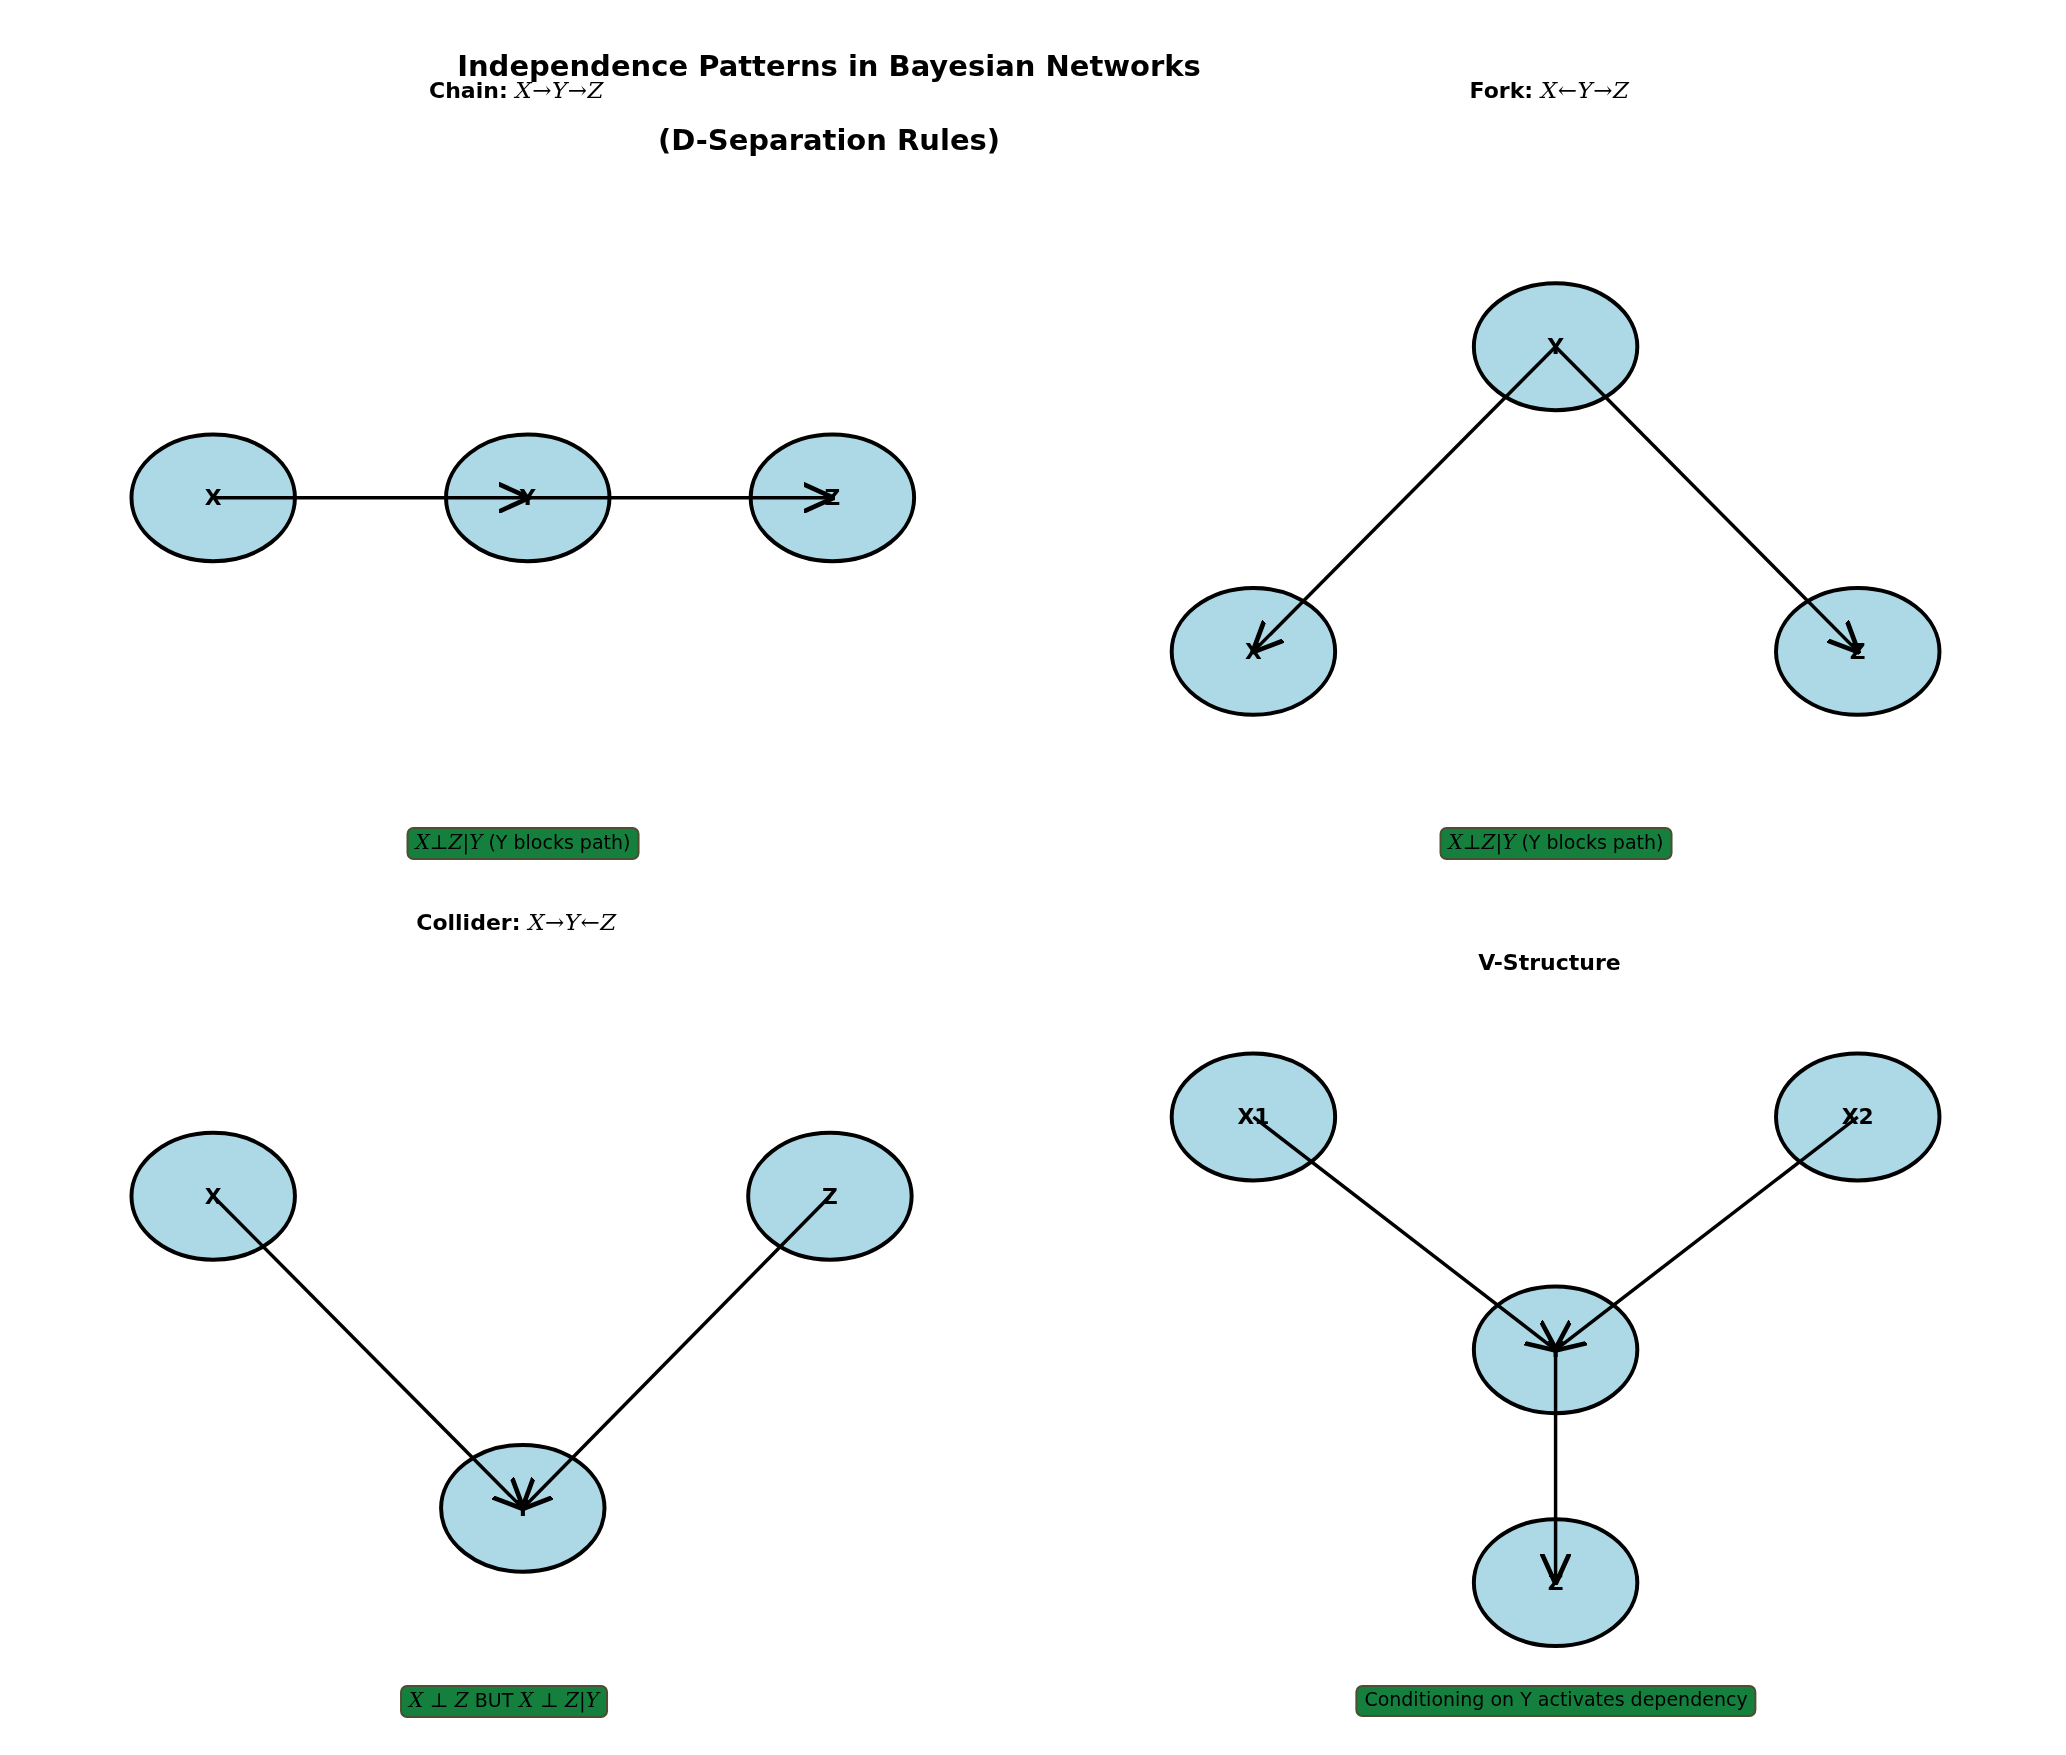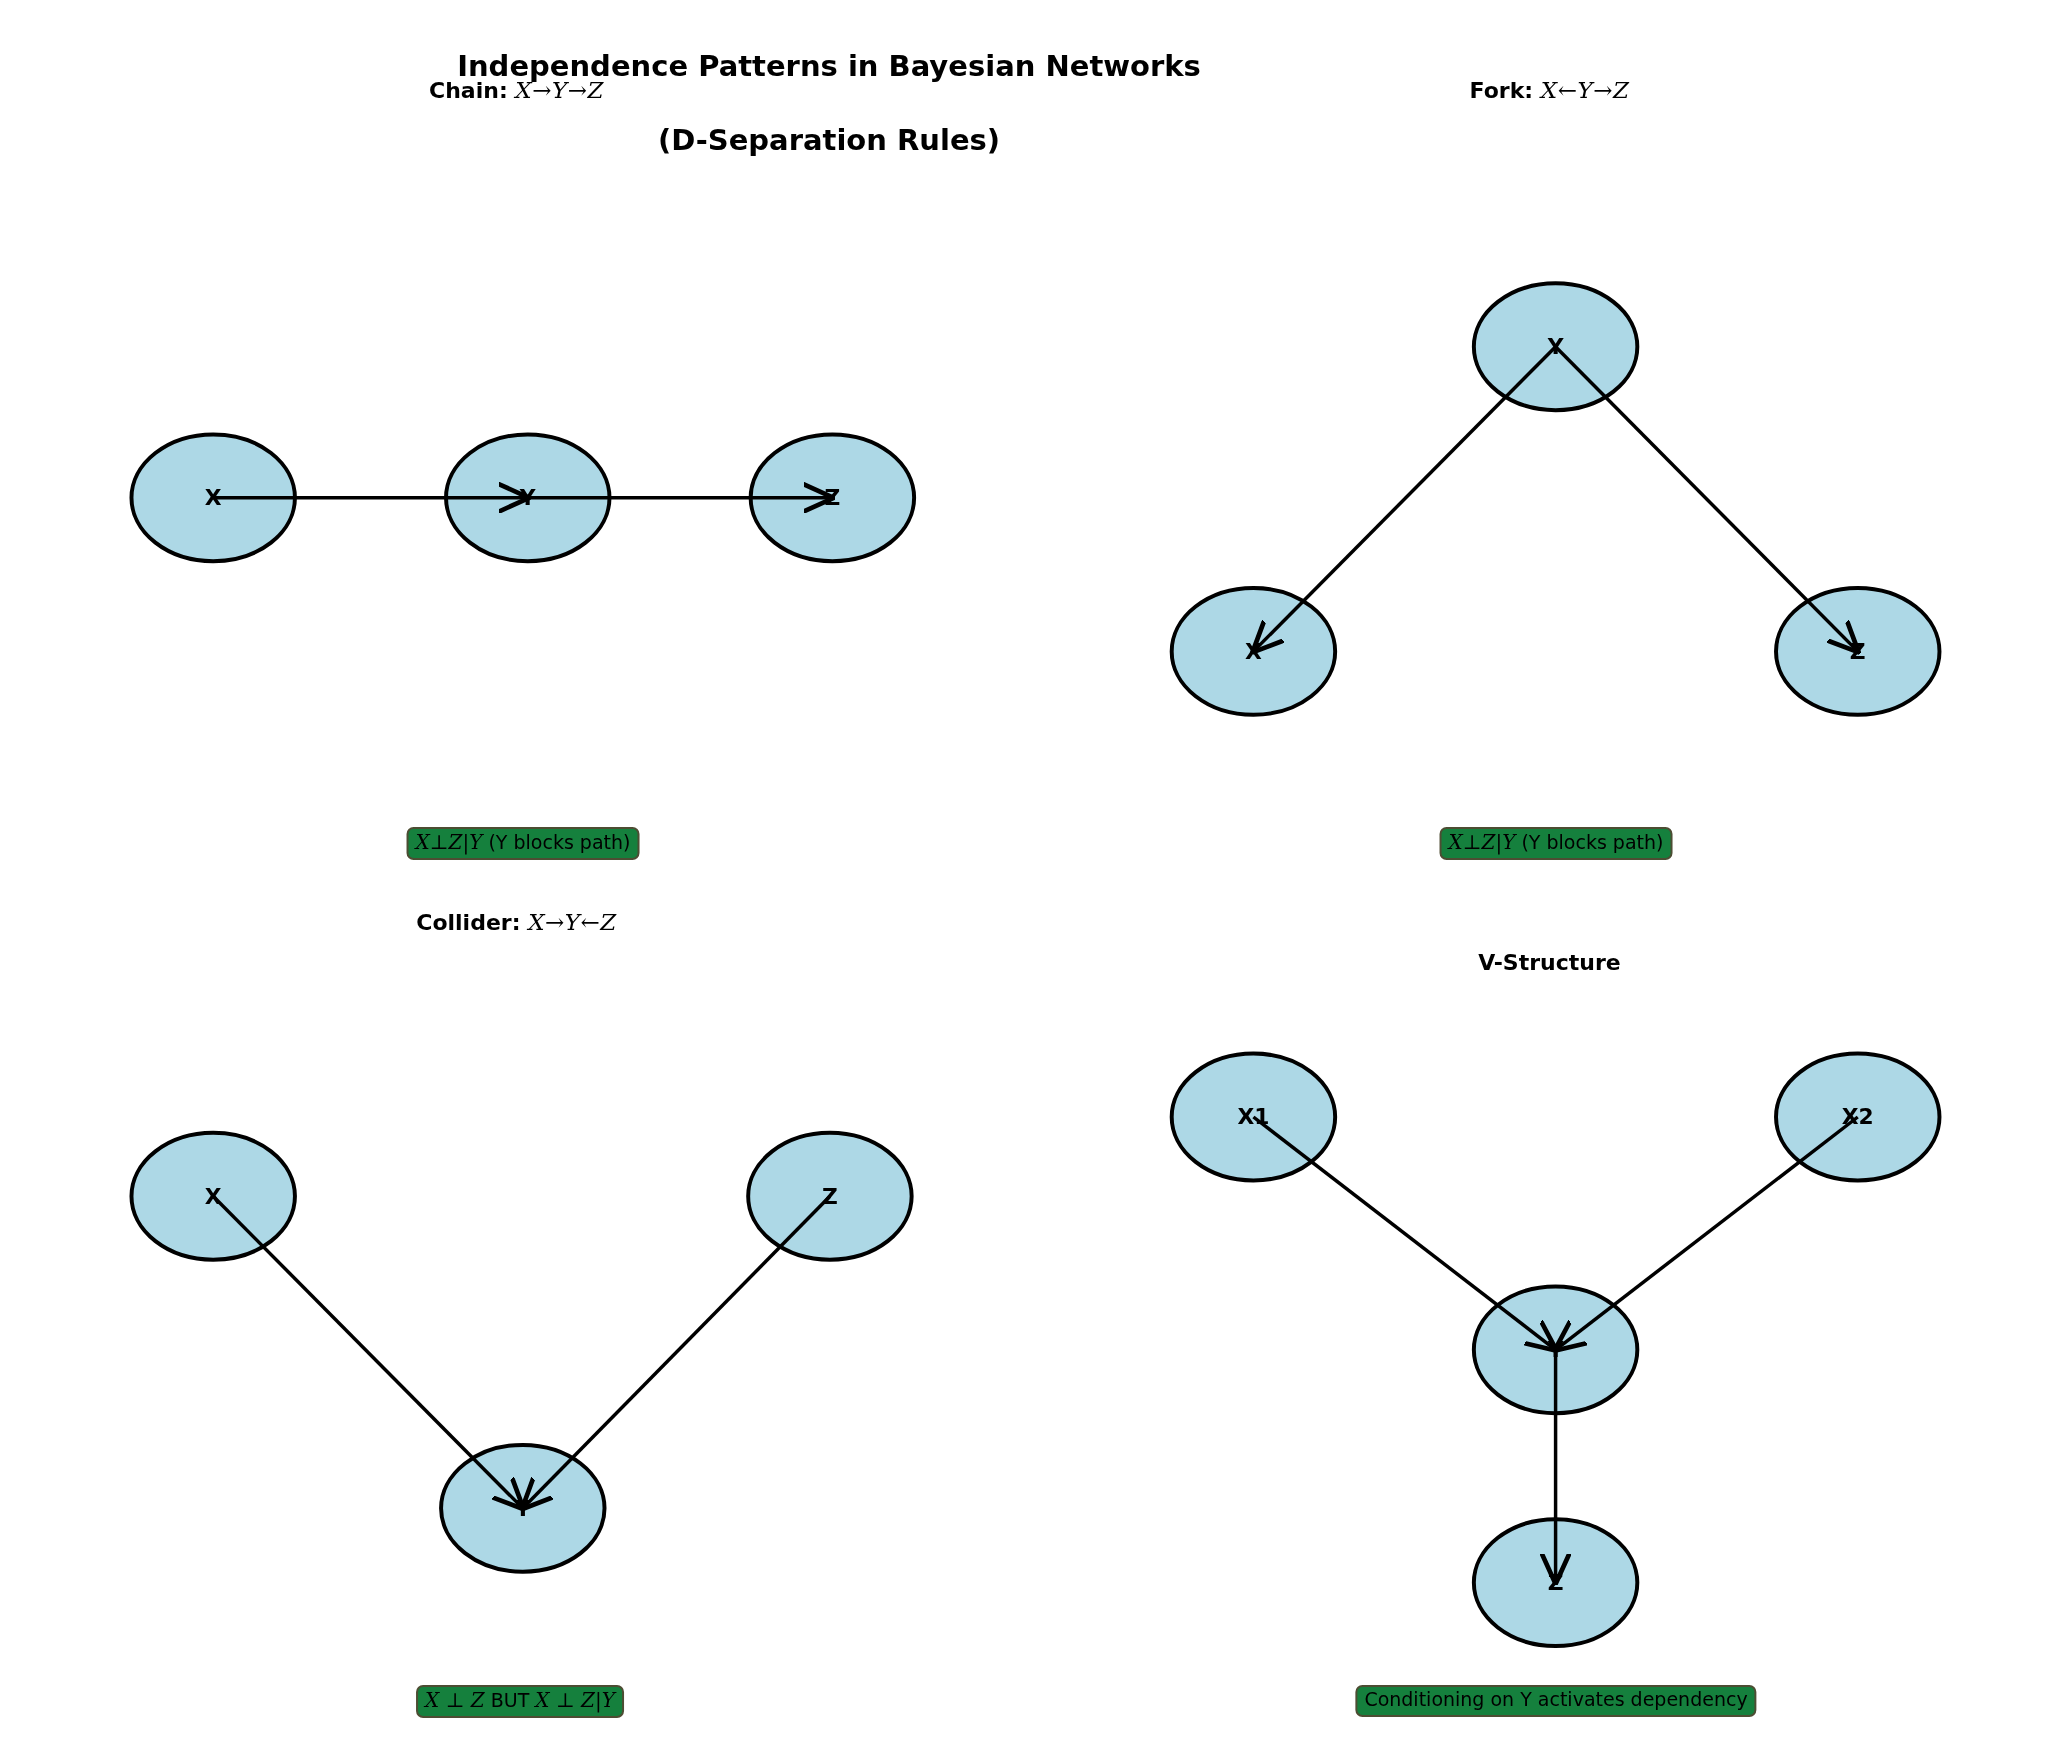--- a/index.html
+++ b/index.html
@@ -176,20 +176,20 @@
   </svg>
 
 <div class="annotation" style="left:523px; top:827px;">
   <span class="math">X⊥Z|Y</span><span> (Y blocks path)</span>
 </div>
 
 <div class="annotation" style="left:1556px; top:827px;">
   <span class="math">X⊥Z|Y</span><span> (Y blocks path)</span>
 </div>
 
-<div class="annotation" style="left:520px; top:1685px;">
+<div class="annotation" style="left:504px; top:1685px;">
   <span class="math">X ⊥ Z</span><span> BUT </span><span class="math">X ⊥ Z|Y</span>
 </div>
 
 <div class="annotation" style="left:1556px; top:1685px;">
   <span>Conditioning on Y activates dependency</span>
 </div>
 
 
 </body></html>

